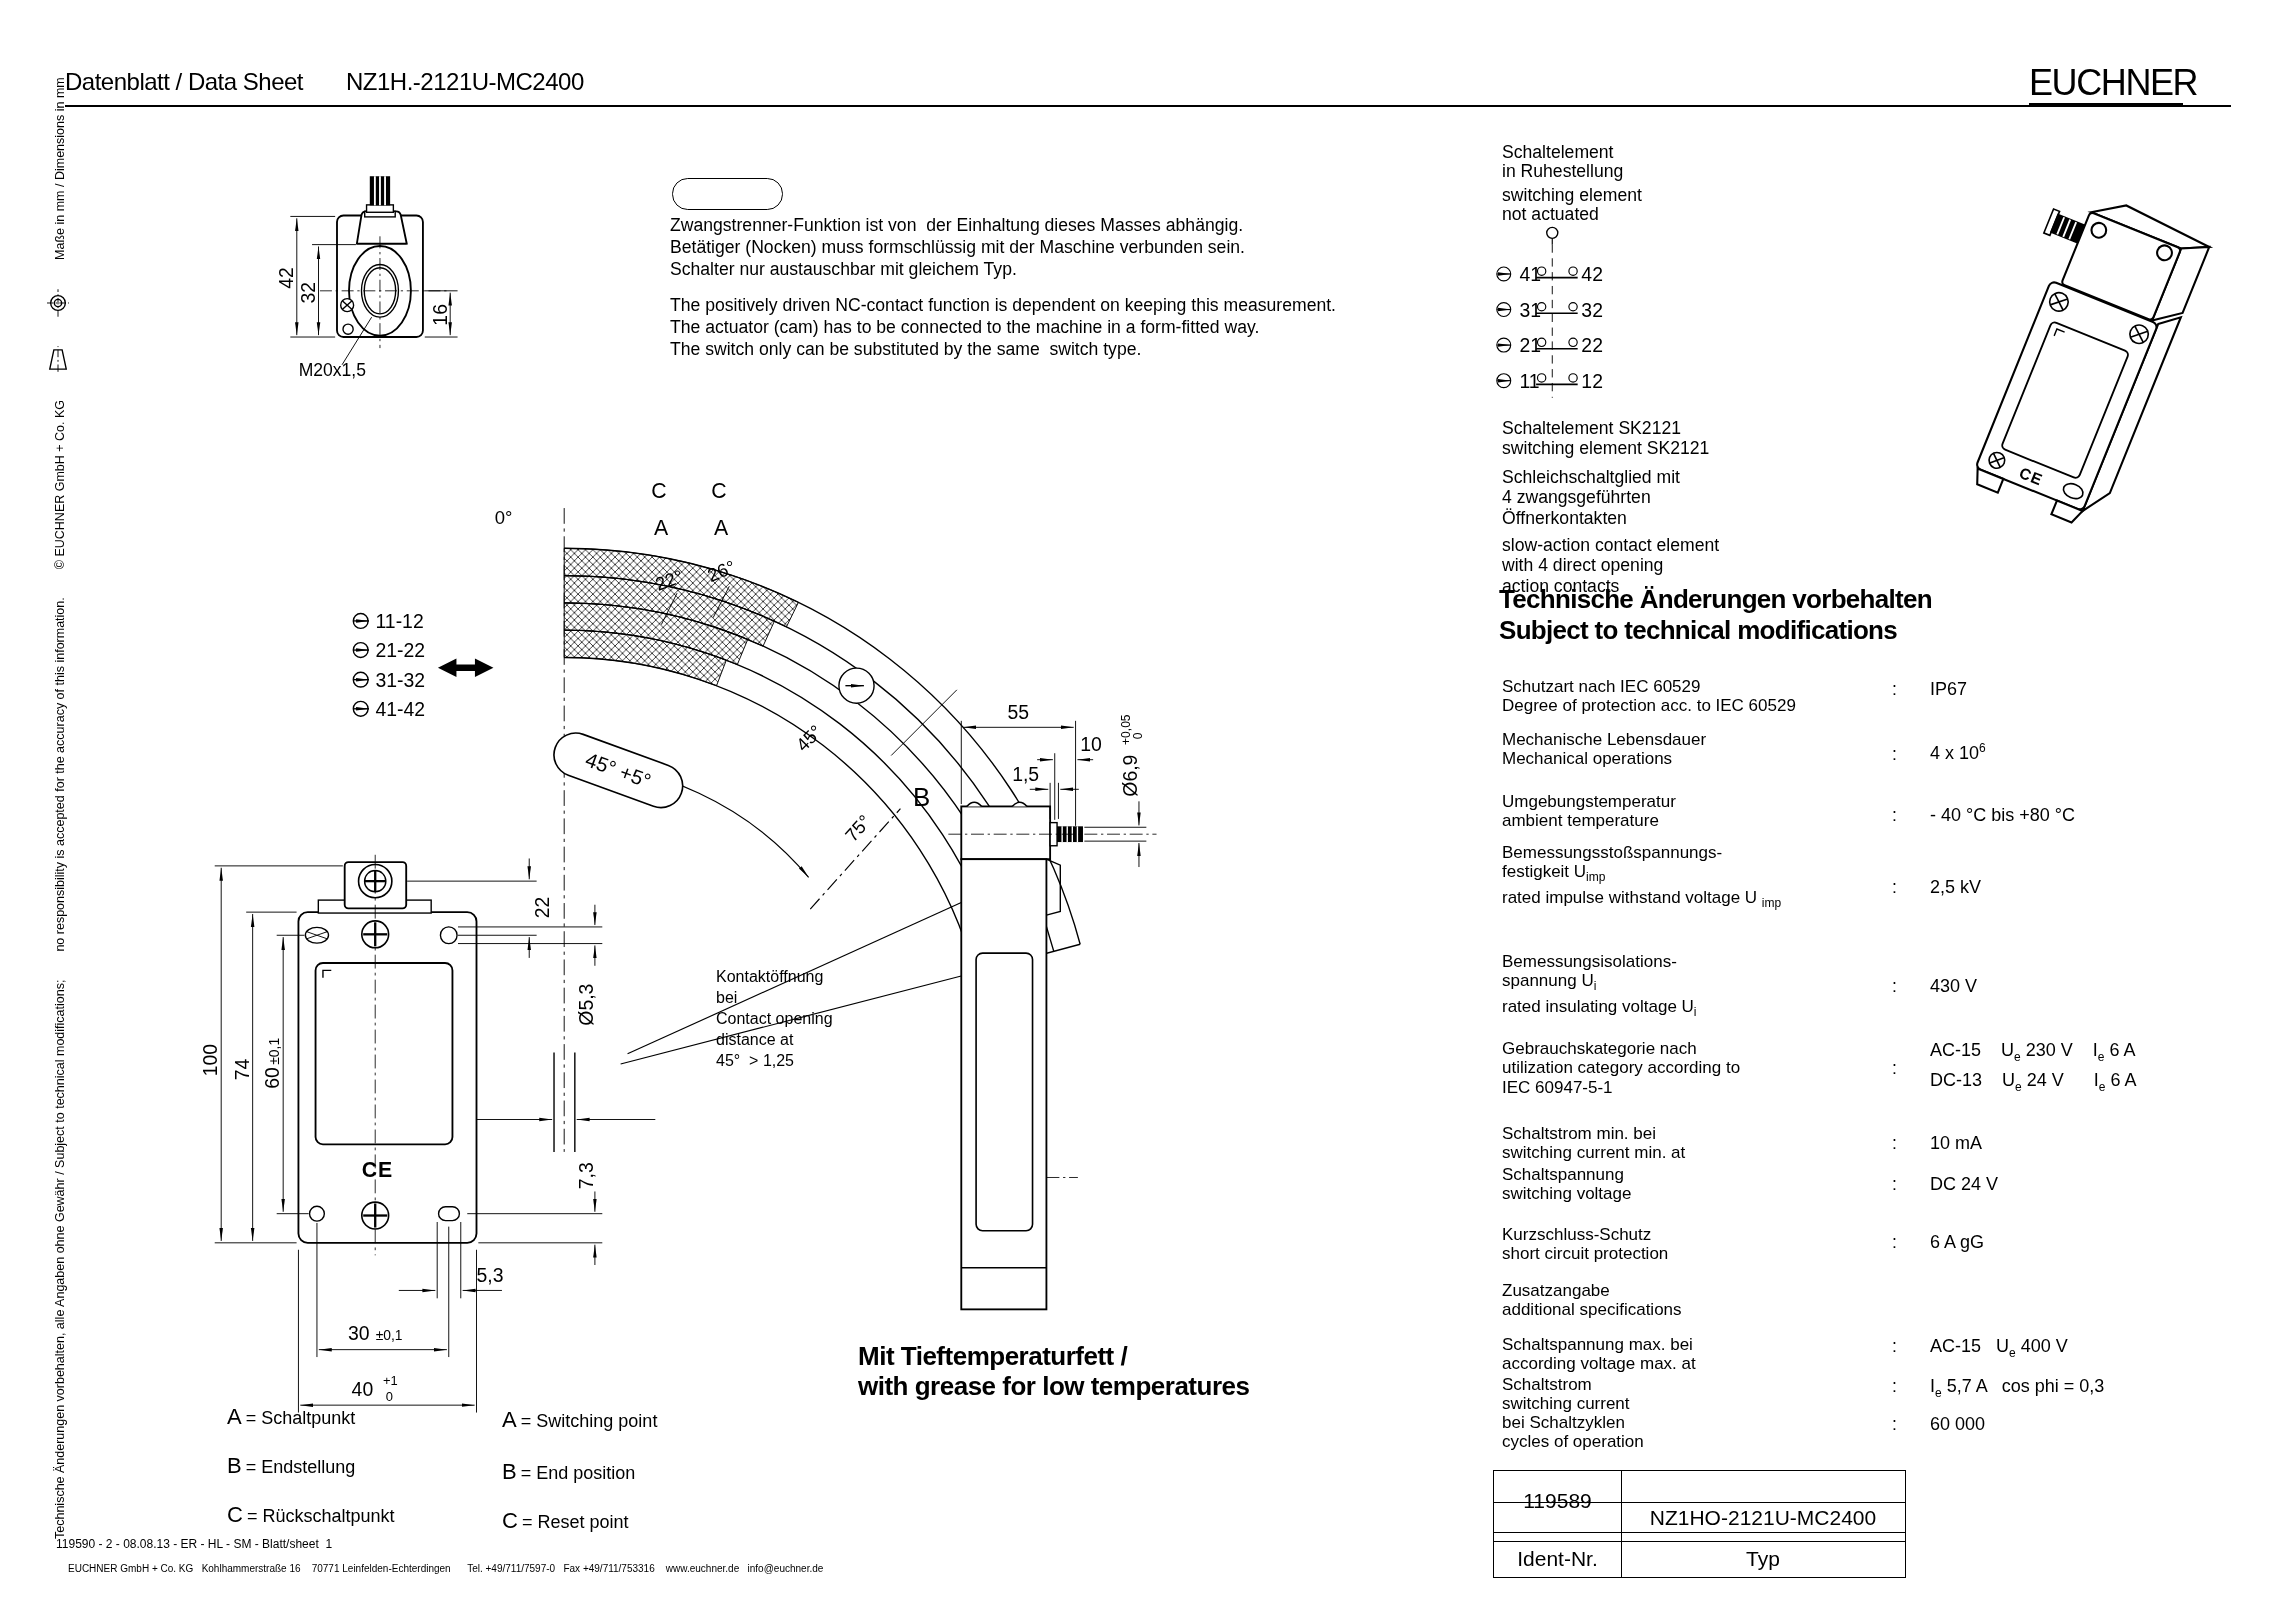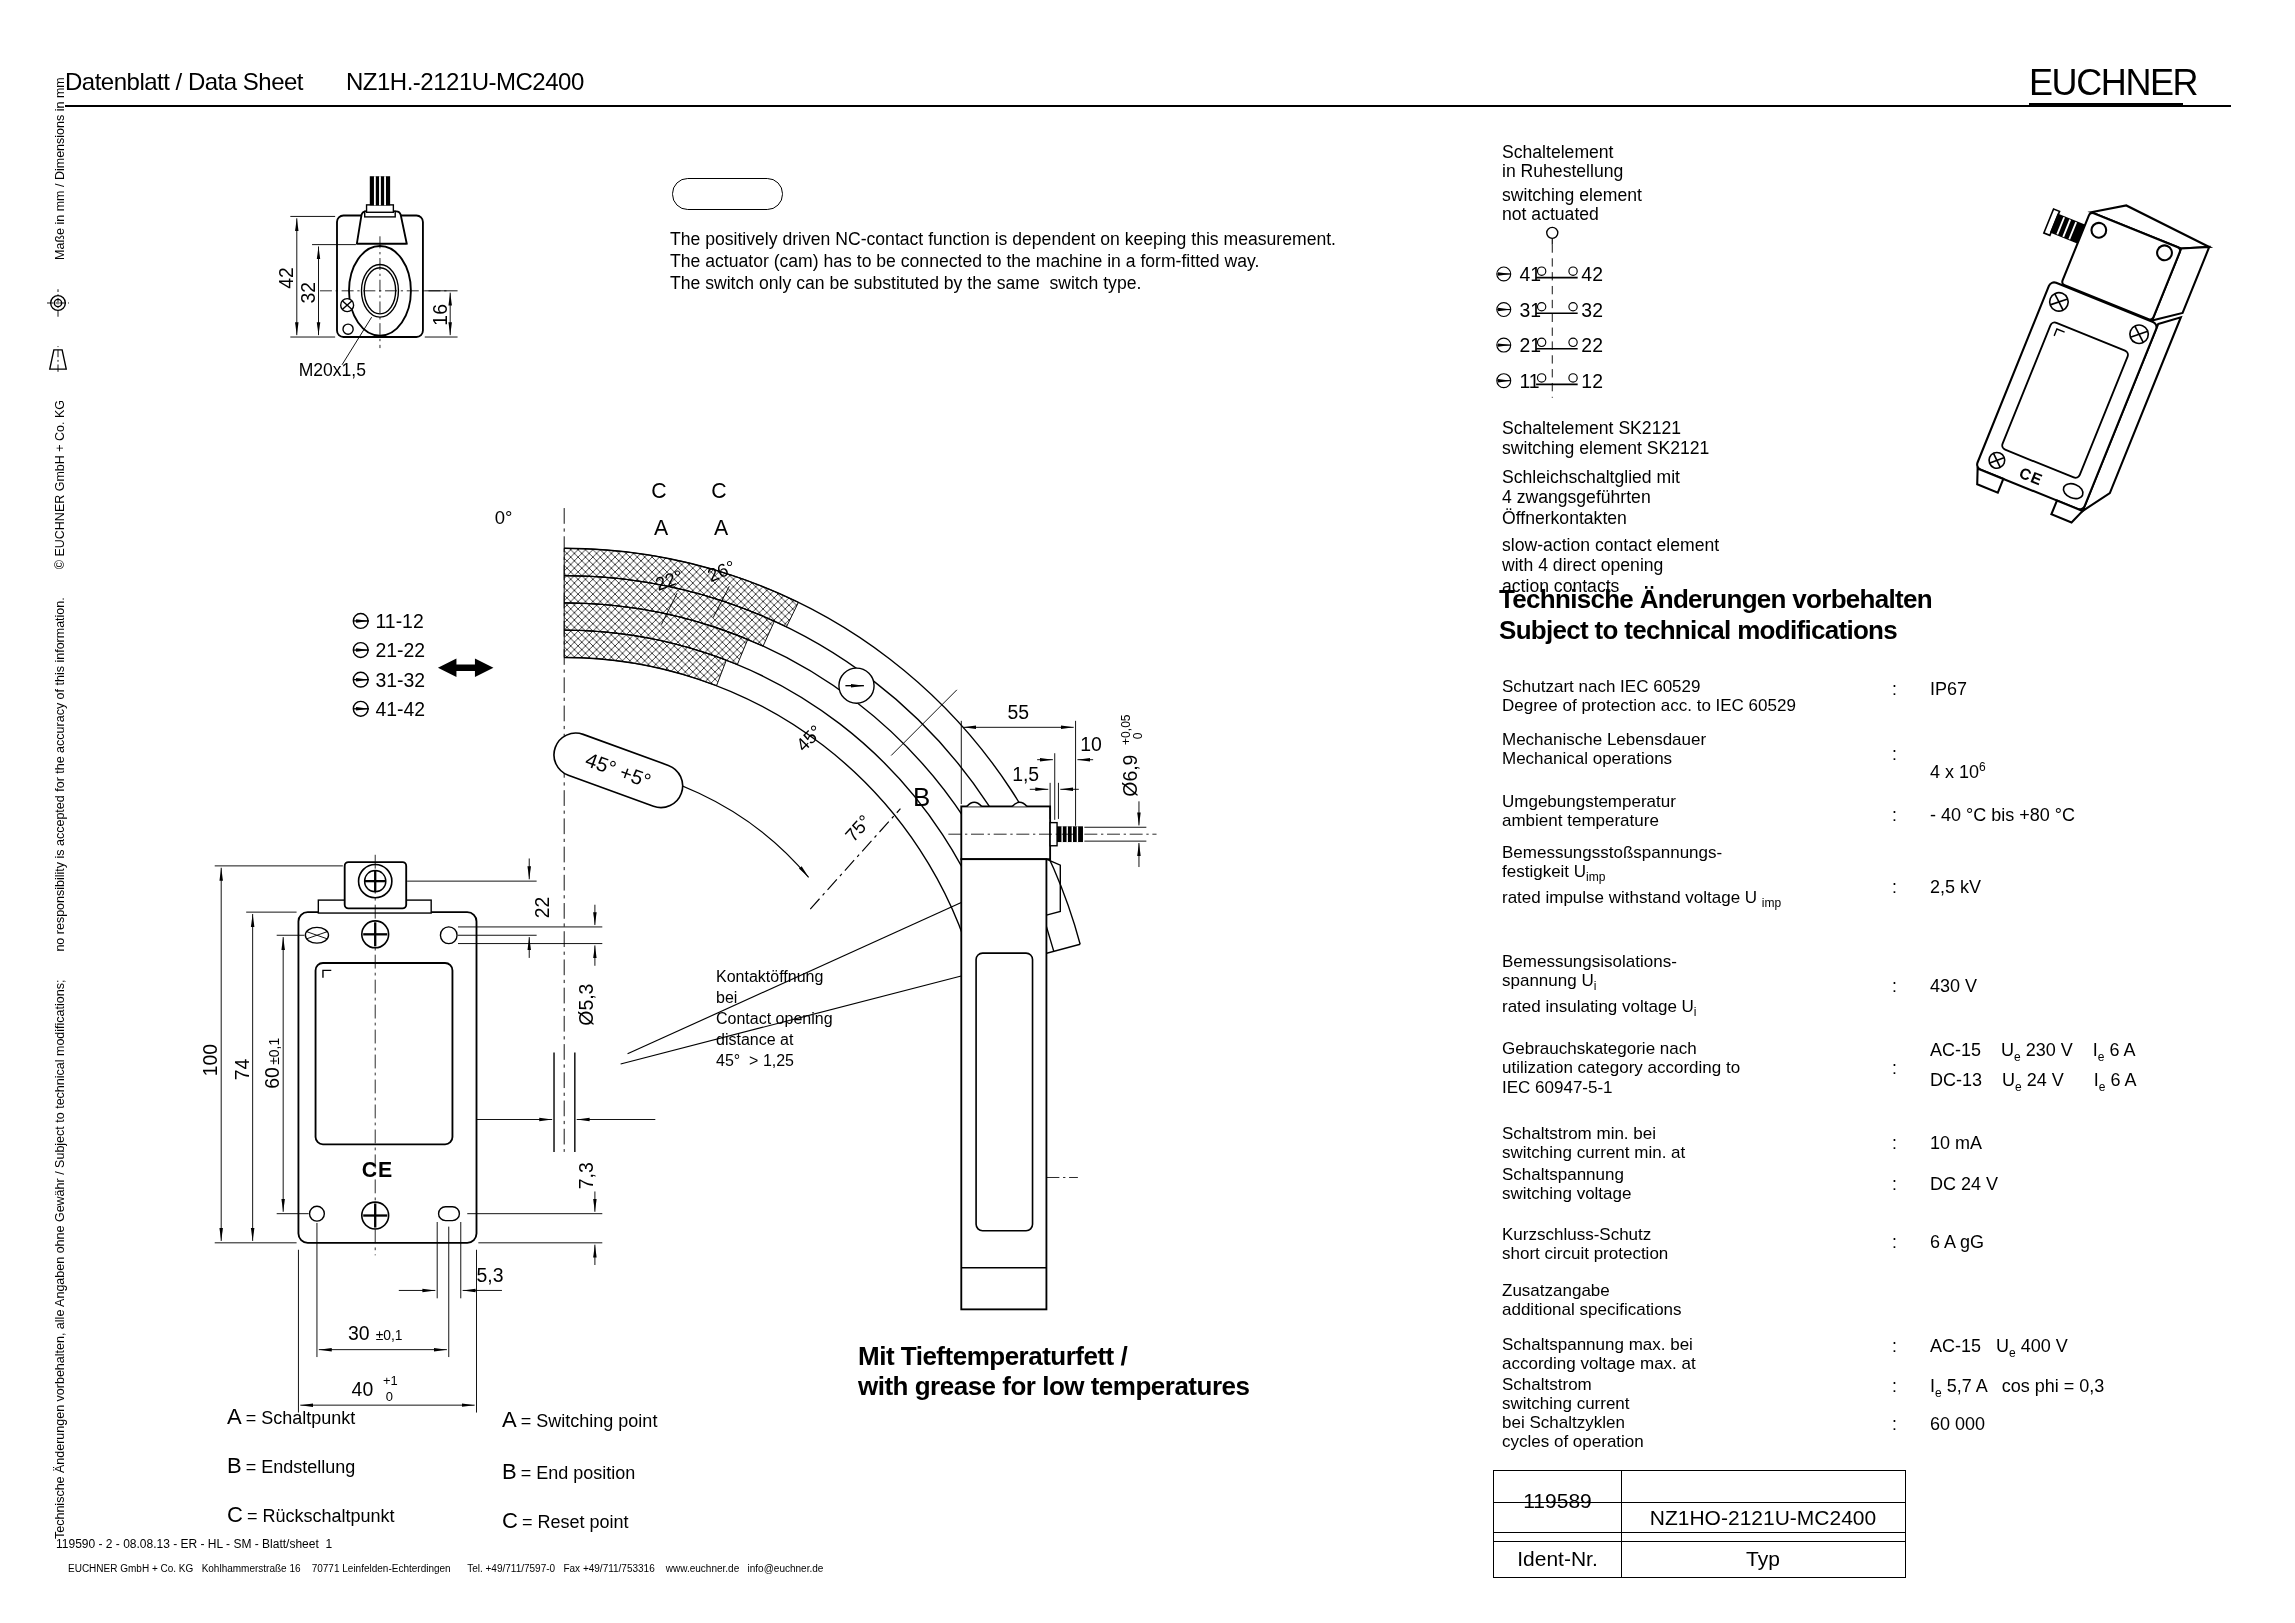--- a/index.html
+++ b/index.html
@@ -71,20 +71,25 @@
       <circle cx="32" cy="24" r="8" fill="none" stroke="#000" stroke-width="3"></circle>
       <line x1="2" y1="24" x2="62" y2="24" stroke="#000" stroke-width="2" stroke-dasharray="14 5 3 5"></line>
       <line x1="32" y1="0" x2="32" y2="48" stroke="#000" stroke-width="2" stroke-dasharray="14 5 3 5"></line>
     </svg>
   </span>
   <span class="seg">Maße in mm / Dimensions in mm</span>
 </div>
 
 <div class="abs note-pill"></div>
 <div class="abs note">
+  <div class="lines">
+      <div>Zwangstrenner-Funktion ist von  der Einhaltung dieses Masses abhängig.</div>
+      <div>Betätiger (Nocken) muss formschlüssig mit der Maschine verbunden sein.</div>
+      <div>Schalter nur austauschbar mit gleichem Typ.</div>
+    </div>
   <div class="gap"></div>
   <div class="lines">
       <div>The positively driven NC-contact function is dependent on keeping this measurement.</div>
       <div>The actuator (cam) has to be connected to the machine in a form-fitted way.</div>
       <div>The switch only can be substituted by the same  switch type.</div>
     </div>
 </div>
 
 <svg style="left:250px;top:167px" width="417" height="231" viewBox="0 0 900 500">
   <defs>
@@ -508,21 +513,21 @@
       </div>
       <div class="spec-colon" style="top: 1.9px;">:</div>
       <div class="spec-value" style="top: 1.9px;">IP67</div>
     </div>
     <div class="spec-row" style="top: 730px;">
       <div class="spec-label">
         <div class="spec-line">Mechanische Lebensdauer</div>
         <div class="spec-line">Mechanical operations</div>
       </div>
       <div class="spec-colon" style="top: 14px;">:</div>
-      <div class="spec-value" style="top: 11px; margin-top: 19px;">4 x 10<sup>6</sup></div>
+      <div class="spec-value" style="top: 11px;">4 x 10<sup>6</sup></div>
     </div>
     <div class="spec-row" style="top: 792px;">
       <div class="spec-label">
         <div class="spec-line">Umgebungstemperatur</div>
         <div class="spec-line">ambient temperature</div>
       </div>
       <div class="spec-colon" style="top: 13px;">:</div>
       <div class="spec-value" style="top: 13px;">- 40 °C bis +80 °C</div>
     </div>
     <div class="spec-row" style="top: 843px;">

